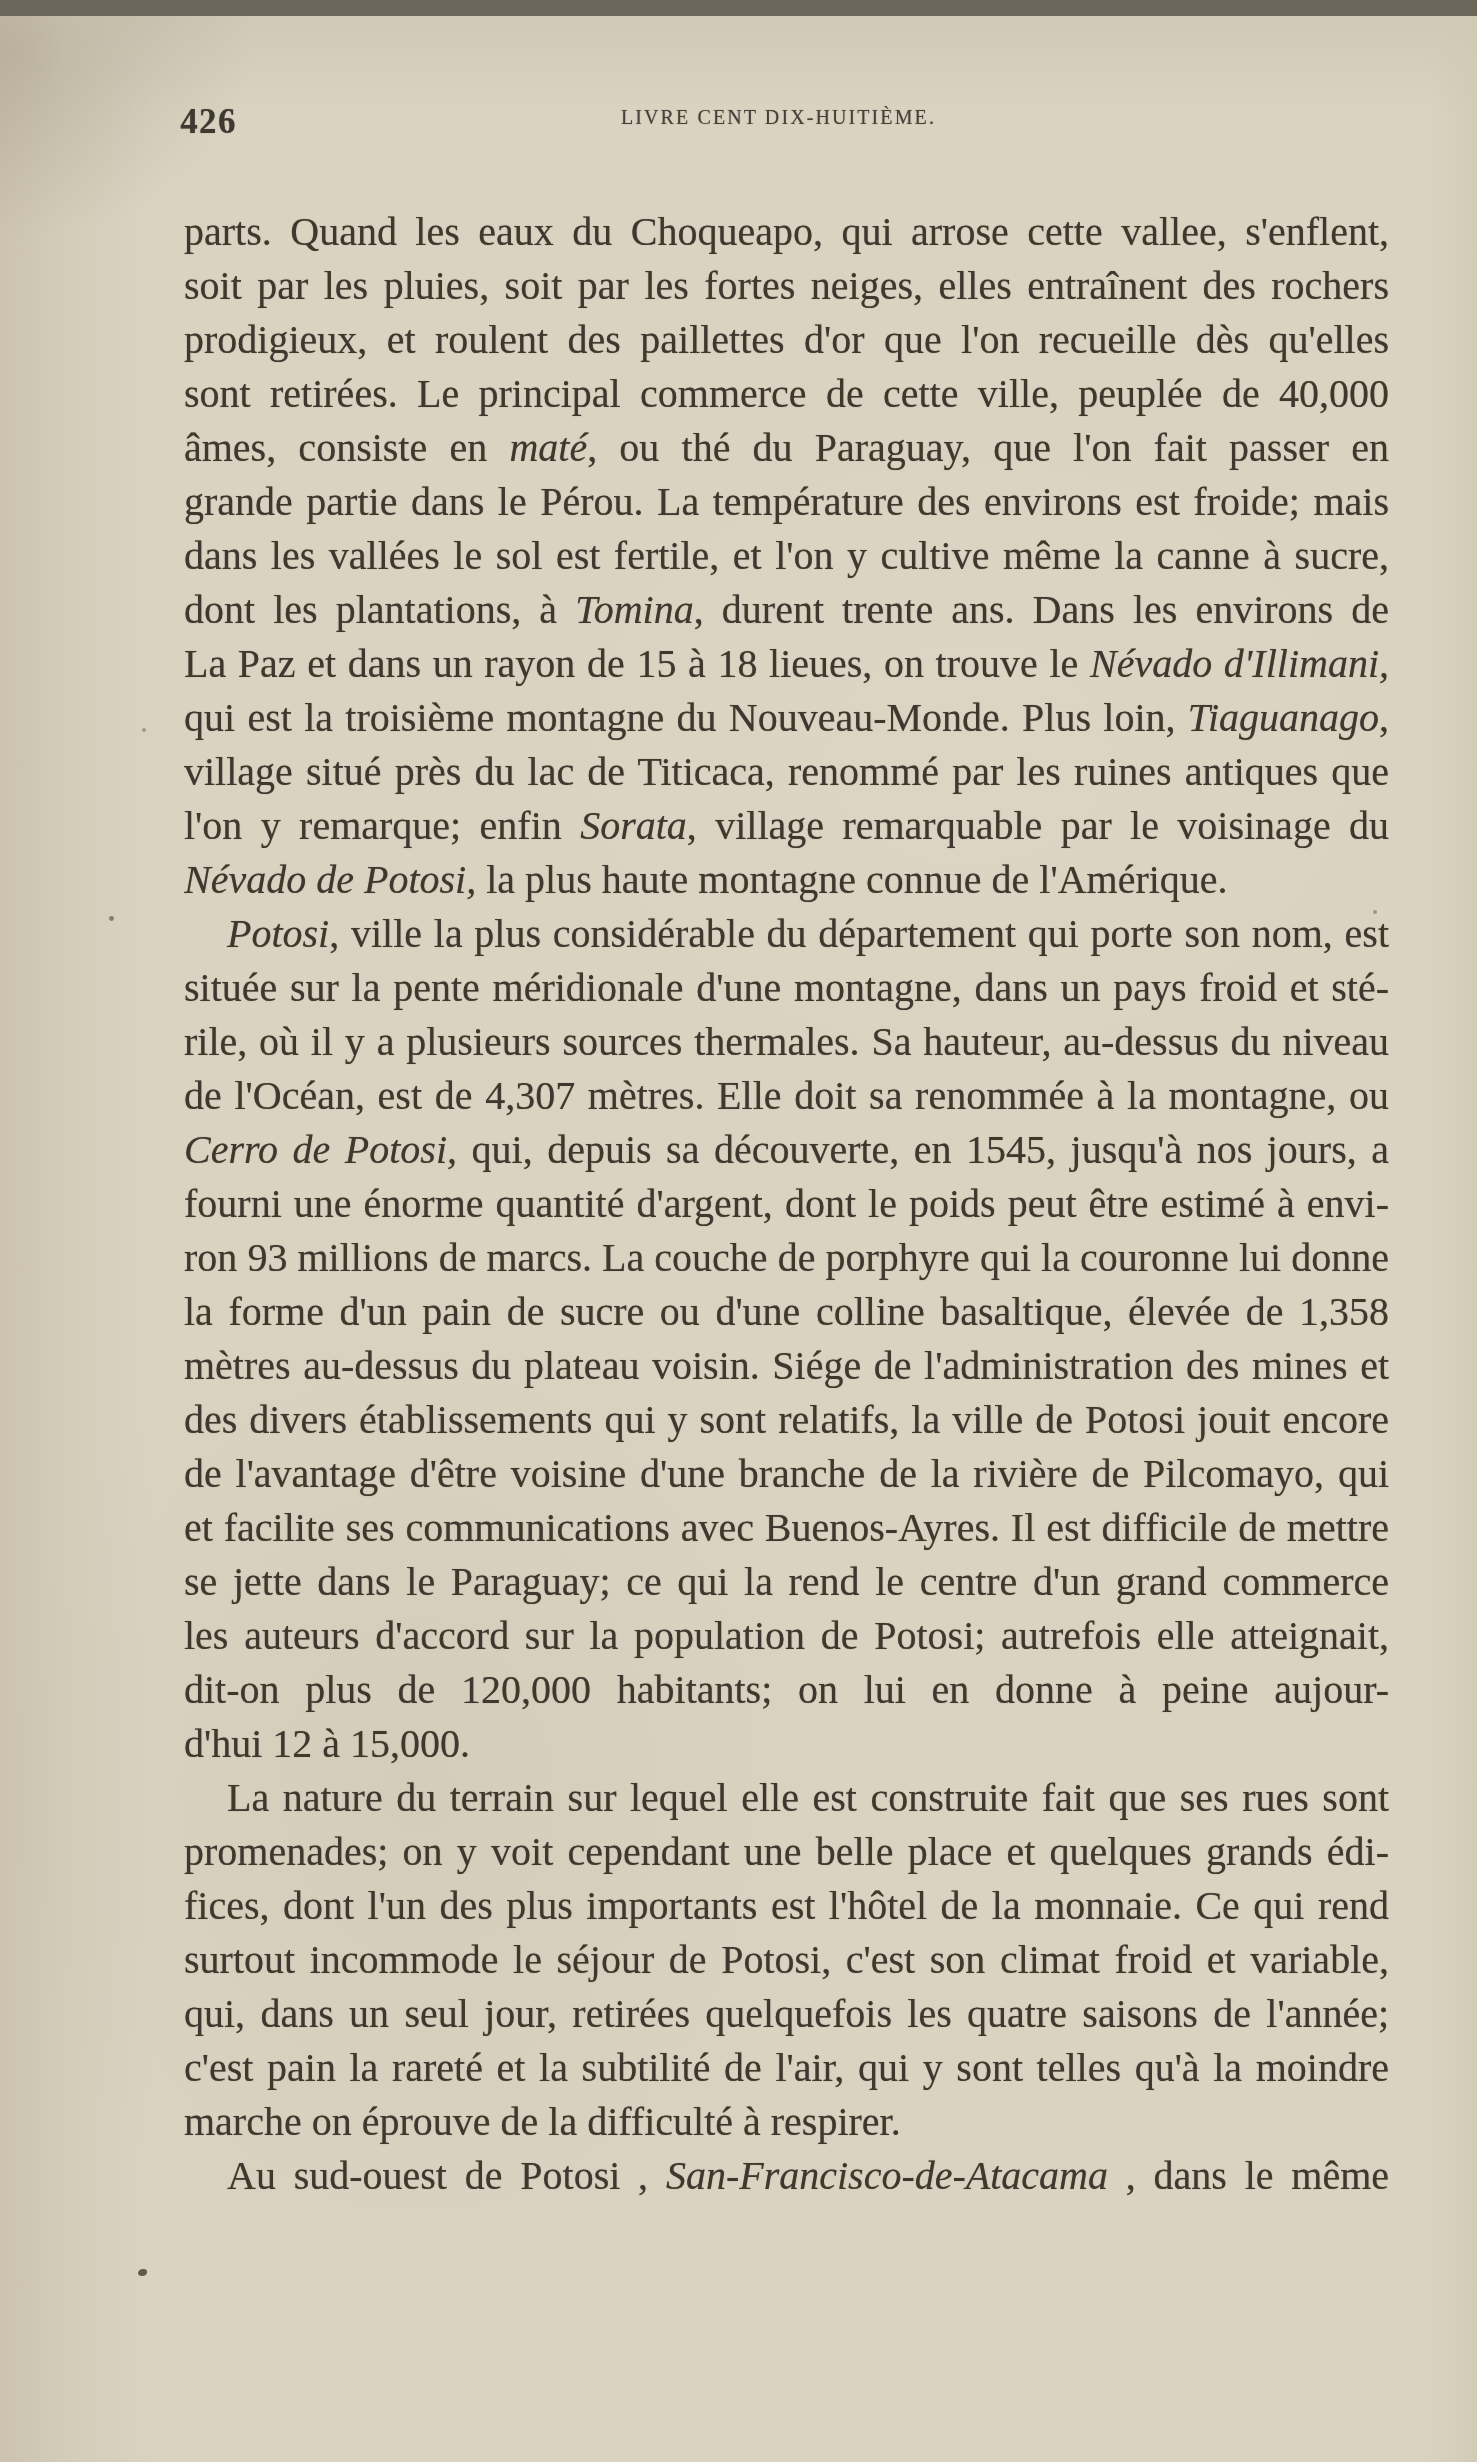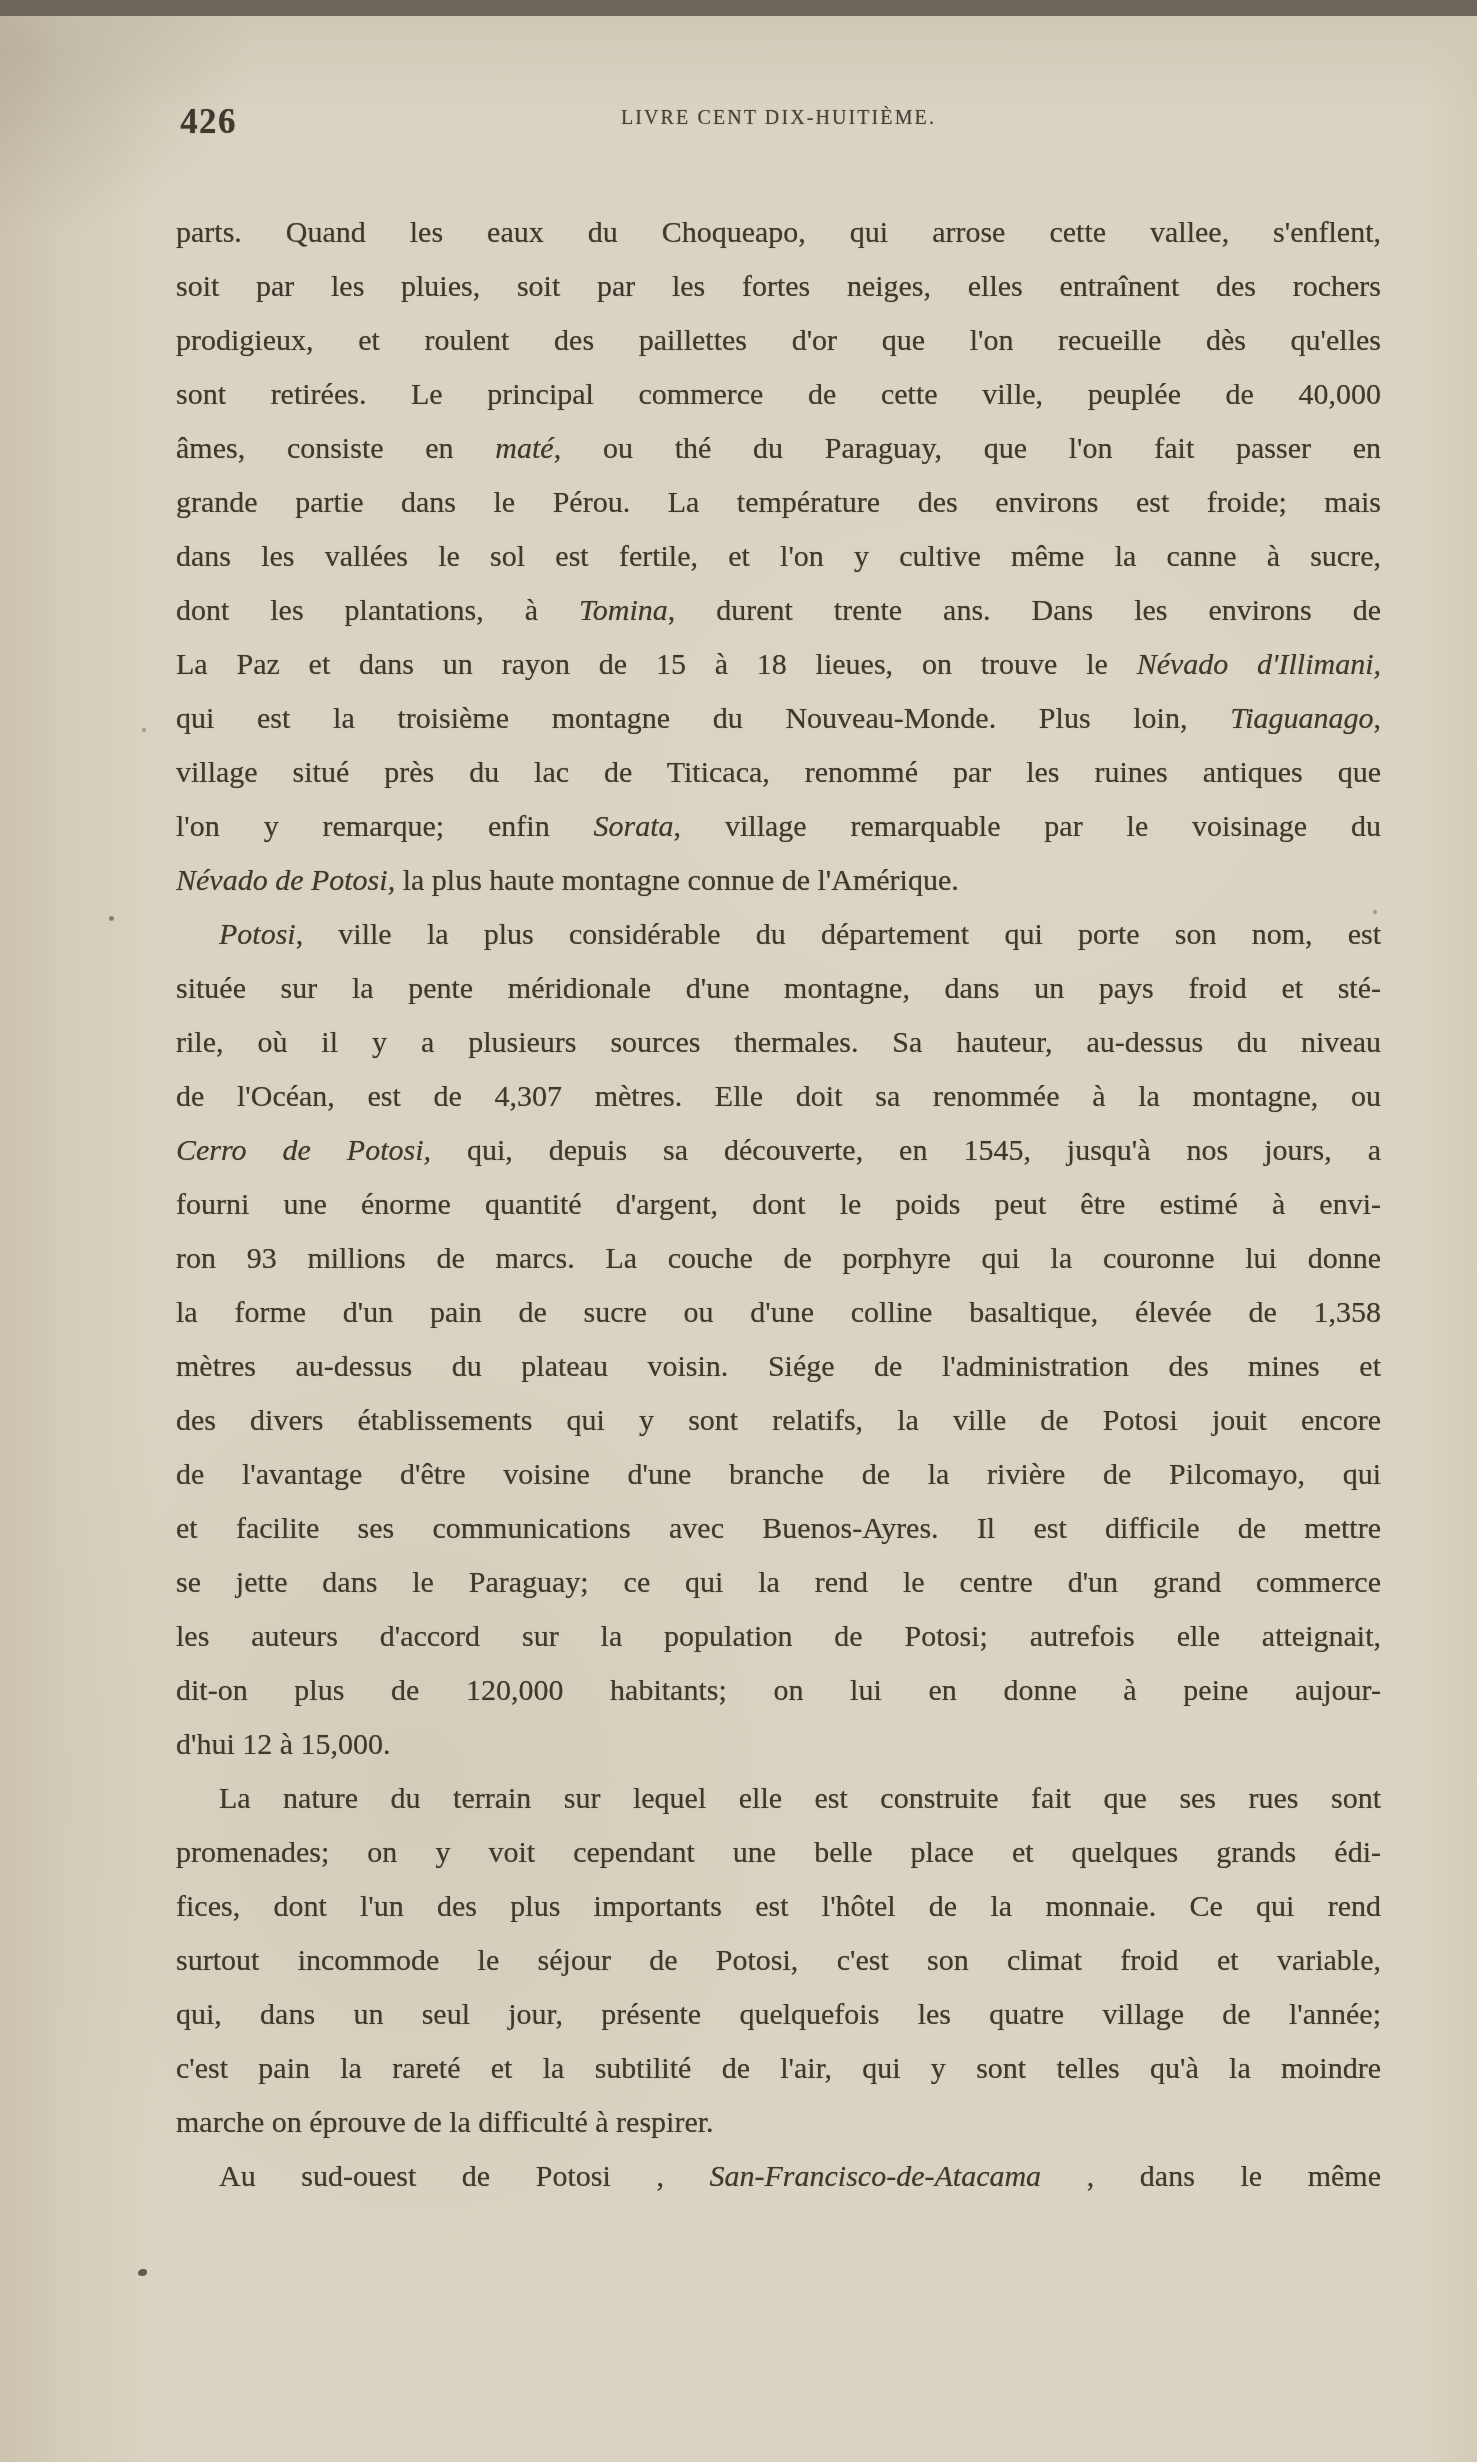--- a/index.html
+++ b/index.html
@@ -25,22 +25,22 @@
     position:absolute;left:4.2px;top:4.2px;
     font-size:35px;font-weight:bold;letter-spacing:1.4px;
     color:#3f3a31;text-shadow:0 0 1px rgba(60,52,42,.55);
   }
   .running-title{
     position:absolute;left:0;right:0;top:8.3px;text-align:center;
     font-size:20px;letter-spacing:2.1px;color:#46413a;
     text-shadow:0 0 1.1px rgba(70,62,50,.5);
   }
   .text-block{
-    position:absolute;left:176px;top:189px;width:1205px;
-    font-size:30px;line-height:54px;
+    position:absolute;left:184px;top:189px;width:1205px;
+    font-size:40px;line-height:54px;
     text-shadow:0 0 0.9px rgba(56,48,40,.55);
   }
   .para{margin:0;}
   .line{
     text-align:justify;
     text-align-last:justify;
     white-space:nowrap0; 
     height:54px;overflow:hidden;
   }
   .line.last{text-align-last:left;}
@@ -93,21 +93,21 @@
         <div class="line"><span>se jette dans le Paraguay; ce qui la rend le centre d'un grand commerce</span></div>
         <div class="line"><span>les auteurs d'accord sur la population de Potosi; autrefois elle atteignait,</span></div>
         <div class="line"><span>dit-on plus de 120,000 habitants; on lui en donne à peine aujour-</span></div>
         <div class="line last"><span>d'hui 12 à 15,000.</span></div>
       </div>
       <div class="para">
         <div class="line ind"><span>La nature du terrain sur lequel elle est construite fait que ses rues sont</span></div>
         <div class="line"><span>promenades; on y voit cependant une belle place et quelques grands édi-</span></div>
         <div class="line"><span>fices, dont l'un des plus importants est l'hôtel de la monnaie. Ce qui rend</span></div>
         <div class="line"><span>surtout incommode le séjour de Potosi, c'est son climat froid et variable,</span></div>
-        <div class="line"><span>qui, dans un seul jour, présente quelquefois les quatre village de l'année;</span></div>
+        <div class="line"><span>qui, dans un seul jour, retirées quelquefois les quatre saisons de l'année;</span></div>
         <div class="line"><span>c'est pain la rareté et la subtilité de l'air, qui y sont telles qu'à la moindre</span></div>
         <div class="line last"><span>marche on éprouve de la difficulté à respirer.</span></div>
       </div>
       <div class="para">
         <div class="line ind"><span>Au sud-ouest de Potosi , </span><span class="it">San-Francisco-de-Atacama</span><span> , dans le même</span></div>
       </div>
     </div>
 
   <div class="speck s1"></div>
   <div class="speck s2"></div>

